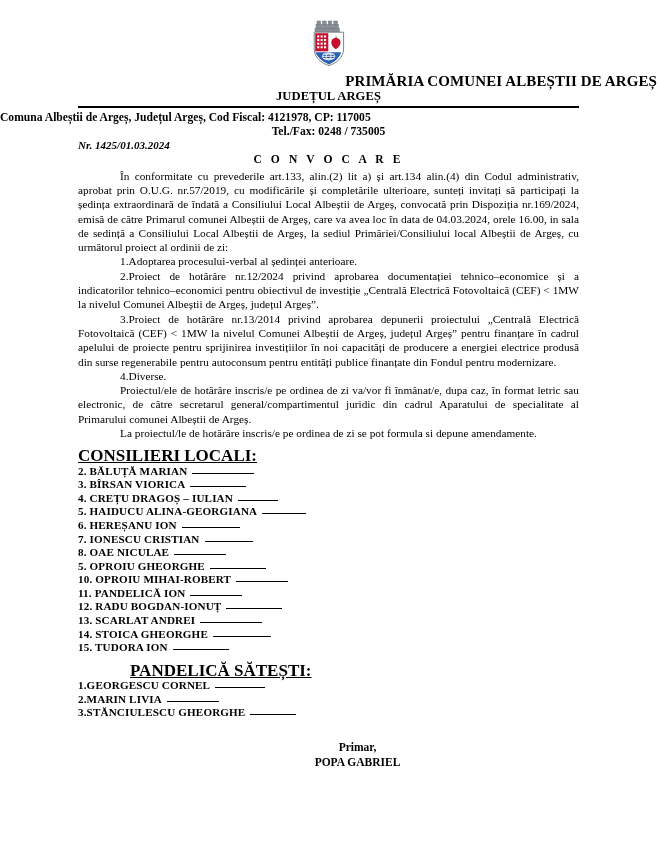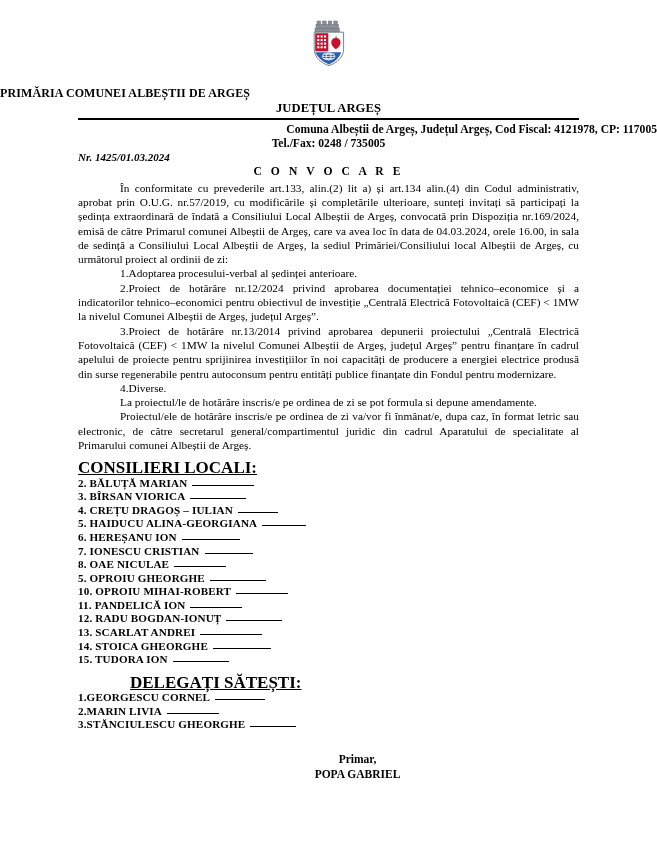--- a/index.html
+++ b/index.html
@@ -30,45 +30,45 @@
   }
   .crest {
     display: inline-block;
     width: 36px;
     height: 50px;
     position: relative;
   }
   .crest svg { display: block; }
 
   .org-title {
-    text-align: left;
-    font-weight: bold;
-    font-size: 12px;
+    text-align: right;
+    font-weight: bold;
+    font-size: 15px;
     letter-spacing: 0.1px;
     line-height: 14.5px;
-    margin-top: 14px;
+    margin-top: 2px;
   }
   .org-sub {
     text-align: center;
     font-weight: bold;
     font-size: 12.6px;
     line-height: 15px;
     letter-spacing: 0.1px;
   }
 
   .rule-double {
     margin: 2px 78px 0 78px;
     border-top: 1.4px solid #000;
     border-bottom: 1.1px solid #000;
     height: 2px;
     box-sizing: border-box;
   }
 
   .addr-line {
-    text-align: right;
+    text-align: left;
     font-weight: bold;
     font-size: 11.6px;
     line-height: 14px;
     margin-top: 3px;
   }
   .tel-line {
     text-align: center;
     font-weight: bold;
     font-size: 11.6px;
     line-height: 14px;
@@ -212,22 +212,22 @@
   <div class="body-col">
     <div class="conv-title">C O N V O C A R E</div>
 
     <p class="just">În conformitate cu prevederile art.133, alin.(2) lit a) și art.134 alin.(4) din Codul administrativ, aprobat prin O.U.G. nr.57/2019, cu modificările și completările ulterioare, sunteți invitați să participați la ședința extraordinară de îndată a Consiliului Local Albeștii de Argeș, convocată prin Dispoziția nr.169/2024, emisă de către Primarul comunei Albeștii de Argeș, care va avea loc în data de 04.03.2024, orele 16.00, in sala de sedință a Consiliului Local Albeștii de Argeș, la sediul Primăriei/Consiliului local Albeștii de Argeș, cu următorul proiect al ordinii de zi:</p>
 
     <p class="just">1.Adoptarea procesului-verbal al ședinței anterioare.</p>
     <p class="just">2.Proiect de hotărâre nr.12/2024 privind aprobarea documentației tehnico–economice și a indicatorilor tehnico–economici pentru obiectivul de investiție „Centrală Electrică Fotovoltaică (CEF) &lt;  1MW la nivelul Comunei Albeștii de Argeș, județul Argeș”.</p>
     <p class="just">3.Proiect de hotărâre  nr.13/2014 privind aprobarea depunerii proiectului „Centrală Electrică Fotovoltaică (CEF) &lt; 1MW la nivelul Comunei Albeștii de Argeș, județul Argeș” pentru finanțare în cadrul apelului de proiecte pentru sprijinirea investițiilor în noi capacități de producere a energiei electrice produsă din surse regenerabile pentru autoconsum pentru entități publice finanțate din Fondul pentru modernizare.</p>
     <p class="just">4.Diverse.</p>
 
+    <p class="just">Proiectul/ele de hotărâre inscris/e pe ordinea de zi va/vor fi înmânat/e, dupa caz, în format letric sau electronic, de către secretarul general/compartimentul juridic din cadrul Aparatului de specialitate al Primarului comunei Albeștii de Argeș.</p>
     <p class="just">La proiectul/le de hotărâre inscris/e pe ordinea de zi se pot formula si depune amendamente.</p>
-    <p class="just">Proiectul/ele de hotărâre inscris/e pe ordinea de zi va/vor fi înmânat/e, dupa caz, în format letric sau electronic, de către secretarul general/compartimentul juridic din cadrul Aparatului de specialitate al Primarului comunei Albeștii de Argeș.</p>
 
     <div class="section-head-wrap">
       <span class="section-head">CONSILIERI LOCALI:</span>
     </div>
     <ul class="names" id="councilors-list">
         <li><span>2. BĂLUȚĂ MARIAN</span><span class="blank" style="width: 62px;"></span></li>
         <li><span>3. BÎRSAN  VIORICA</span><span class="blank" style="width: 56px;"></span></li>
         <li><span>4. CREȚU DRAGOȘ – IULIAN</span><span class="blank" style="width: 40px;"></span></li>
         <li><span>5. HAIDUCU ALINA-GEORGIANA</span><span class="blank" style="width: 44px;"></span></li>
         <li><span>6. HEREȘANU ION</span><span class="blank" style="width: 58px;"></span></li>
@@ -236,21 +236,21 @@
         <li><span>5.  OPROIU GHEORGHE</span><span class="blank" style="width: 56px;"></span></li>
         <li><span>10. OPROIU MIHAI-ROBERT</span><span class="blank" style="width: 52px;"></span></li>
         <li><span>11. PANDELICĂ ION</span><span class="blank" style="width: 52px;"></span></li>
         <li><span>12. RADU BOGDAN-IONUȚ</span><span class="blank" style="width: 56px;"></span></li>
         <li><span>13. SCARLAT ANDREI</span><span class="blank" style="width: 62px;"></span></li>
         <li><span>14. STOICA GHEORGHE</span><span class="blank" style="width: 58px;"></span></li>
         <li><span>15. TUDORA ION</span><span class="blank" style="width: 56px;"></span></li>
       </ul>
 
     <div class="section-head-wrap indent">
-      <span class="section-head">DELEGAȚI SĂTEȘTI:</span>
+      <span class="section-head">PANDELICĂ SĂTEȘTI:</span>
     </div>
     <ul class="names" id="delegates-list">
         <li><span>1.GEORGESCU CORNEL</span><span class="blank" style="width: 50px;"></span></li>
         <li><span>2.MARIN LIVIA</span><span class="blank" style="width: 52px;"></span></li>
         <li><span>3.STĂNCIULESCU GHEORGHE</span><span class="blank" style="width: 46px;"></span></li>
       </ul>
 
     <div class="sign">
       <div>Primar,</div>
       <div>POPA GABRIEL</div>

